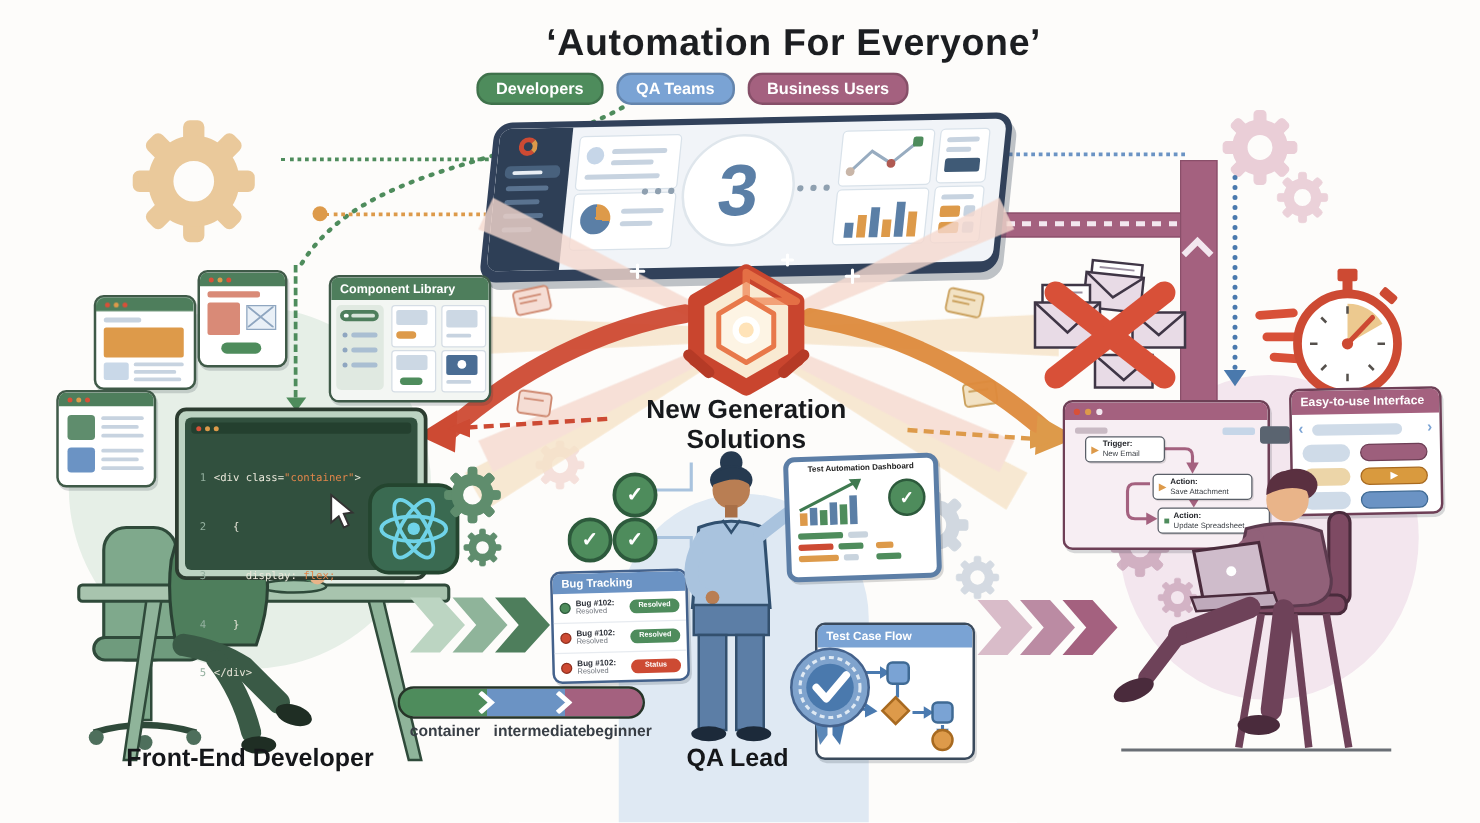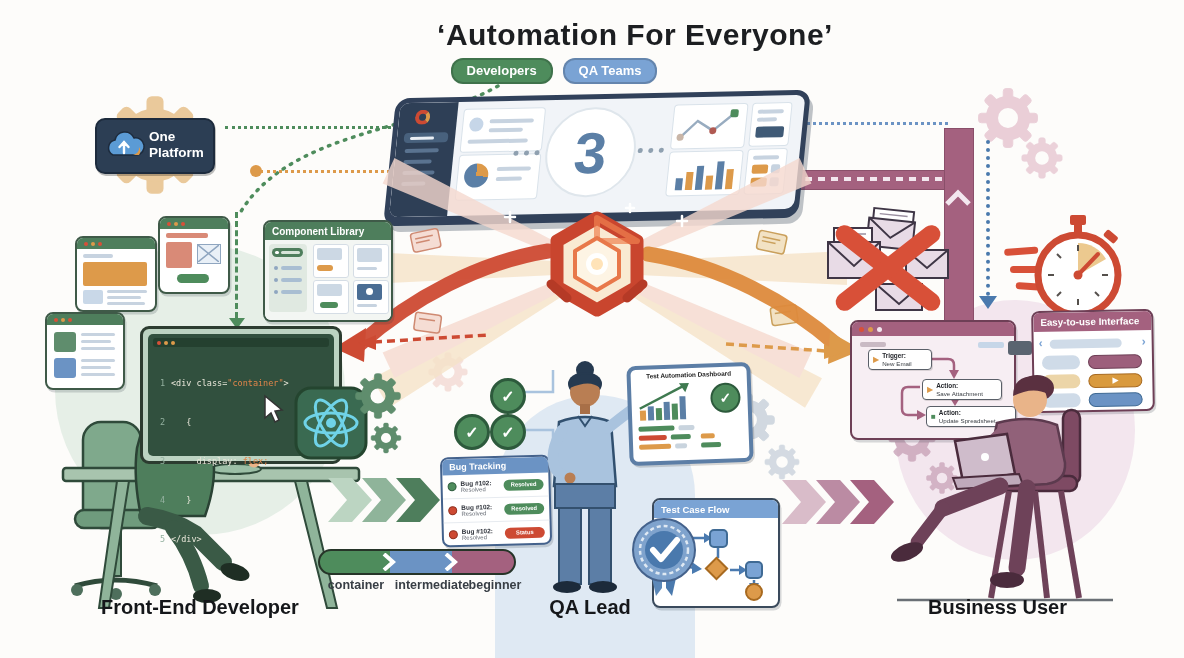--- a/index.html
+++ b/index.html
@@ -85,36 +85,26 @@
     <use href="#gear" fill="#c3cdd8" stroke="#c3cdd8" transform="translate(782,462) scale(0.55)" opacity="0.7"></use>
     <use href="#gear" fill="#f0cfc7" stroke="#f0cfc7" transform="translate(448,372) scale(0.62)" opacity="0.6"></use>
     <use href="#gear" fill="#c9a3b8" stroke="#c9a3b8" transform="translate(912,438) scale(0.75)" opacity="0.8"></use>
     <use href="#gear" fill="#c9a3b8" stroke="#c9a3b8" transform="translate(942,478) scale(0.5)" opacity="0.75"></use>
   </svg>
 
   <div class="title">‘Automation For Everyone’</div>
   <div class="badges">
     <span class="badge" style="background:#4e8c5c">Developers</span>
     <span class="badge" style="background:#7aa3d4">QA Teams</span>
+    <span class="badge" style="background:#a4617f">Business Users</span>
   </div>
 
   <svg class="abs" style="left:100px;top:90px;width:110px;height:110px">
     <use href="#gear" fill="#eac99b" stroke="#eac99b" transform="translate(55,55) scale(1.55)"></use>
   </svg>
-  <div class="abs" style="left:95px;top:118px;width:116px;height:52px;background:#2c3e54;border:2px solid #1d2b3d;border-radius:10px;box-shadow:1px 2px 0 rgba(0,0,0,.25);">
-    <svg style="position:absolute;left:6px;top:9px;width:44px;height:34px">
-      <path d="M10 26 a8 8 0 0 1 2 -15 a10 10 0 0 1 19 -2 a8 8 0 0 1 3 17 Z" fill="#5b9bd5" stroke="#1d2b3d" stroke-width="1.5"></path>
-      <path d="M30 26 a7 7 0 0 0 6 -8 a7 7 0 0 1 0 8 Z" fill="#dd9a4a"></path>
-      <path d="M21 24 V13 M21 13 L16.5 18 M21 13 L25.5 18" stroke="#fff" stroke-width="2.4" fill="none" stroke-linecap="round"></path>
-    </svg>
-    <div class="abs" style="left:52px;top:9px;color:#fff;font-weight:bold;font-size:13.5px;line-height:16px;">
-      <div>One</div>
-      <div>Platform</div>
-    </div>
-  </div>
 
   <svg class="abs" style="left:230px;top:78px;width:280px;height:145px">
     <path d="M268 8 C 185 55, 60 52, 10 135" fill="none" stroke="#4e8c5c" stroke-width="3.5" stroke-dasharray="1.5 7" stroke-linecap="round"></path>
   </svg>
   <div class="abs" style="left:225px;top:126px;width:172px;border-top:3.5px dotted #4e8c5c;"></div>
   <div class="abs dot" style="left:398px;top:121px;width:12px;height:12px;background:#3f7a50;"></div>
   <div class="abs" style="left:260px;top:170px;width:130px;border-top:3.5px dotted #dd9a4a;"></div>
   <div class="abs dot" style="left:250px;top:165px;width:12px;height:12px;background:#dd9a4a;"></div>
   <div class="abs" style="left:802px;top:122px;width:146px;border-top:3.5px dotted #6b93c4;"></div>
   <div class="abs dot" style="left:792px;top:117px;width:12px;height:12px;background:#4a79ad;"></div>
@@ -246,20 +236,24 @@
       <circle r="11" fill="#fff" opacity="0.95"></circle>
         <circle r="6" fill="#ffe3b8"></circle>
       <path d="M-46 20 L-30 34 M46 20 L30 34" stroke="#b53a26" stroke-width="9" stroke-linecap="round"></path>
     </g>
     <g stroke="#fff" stroke-width="2.5" stroke-linecap="round">
       <path d="M180 16 v10 M175 21 h10"></path>
         <path d="M352 20 v10 M347 25 h10"></path>
         <path d="M300 8 v8 M296 12 h8"></path>
     </g>
   </svg>
+  <div class="center-msg">
+    <div>New Generation</div>
+    <div>Solutions</div>
+  </div>
 
   <div class="panel" style="left:75px;top:236px;width:78px;height:72px;border-color:#3f5a48;">
     <div class="panel-hd" style="background:#4e7e5c;height:11px;gap:3px;">
         <span class="dot" style="width:4px;height:4px;background:#d85038"></span>
         <span class="dot" style="width:4px;height:4px;background:#dd9a4a"></span>
         <span class="dot" style="width:4px;height:4px;background:#d85038"></span>
       </div>
     <div class="line" style="left:6px;top:16px;width:30px;height:4px;"></div>
     <div class="abs" style="left:6px;top:24px;width:64px;height:24px;background:#dd9a4a;border-radius:2px;"></div>
     <div class="abs" style="left:6px;top:52px;width:20px;height:14px;background:#c9d8e8;border-radius:2px;"></div>
@@ -667,15 +661,14 @@
     <polygon points="68,110 134,106 138,117 72,121" fill="#bfaabb" stroke="#4a2b3c" stroke-width="2"></polygon>
     <path d="M115 118 L58 140" stroke="#6e4259" stroke-width="17" stroke-linecap="round"></path>
     <path d="M58 140 L32 174" stroke="#6e4259" stroke-width="13" stroke-linecap="round"></path>
     <ellipse cx="22" cy="184" rx="17" ry="8" fill="#4a2b3c" transform="rotate(-22 22 184)"></ellipse>
     <path d="M142 120 L132 200" stroke="#6e4259" stroke-width="17" stroke-linecap="round"></path>
     <ellipse cx="122" cy="212" rx="17" ry="8" fill="#4a2b3c"></ellipse>
   </svg>
 
   <div class="persona" style="left:520px;top:596px;width:140px;">QA Lead</div>
   <div class="persona" style="left:60px;top:596px;width:280px;">Front-End Developer</div>
-  <div class="persona" style="left:915px;top:596px;width:165px;">Business User</div>
 
 </div>
 
 </body></html>

